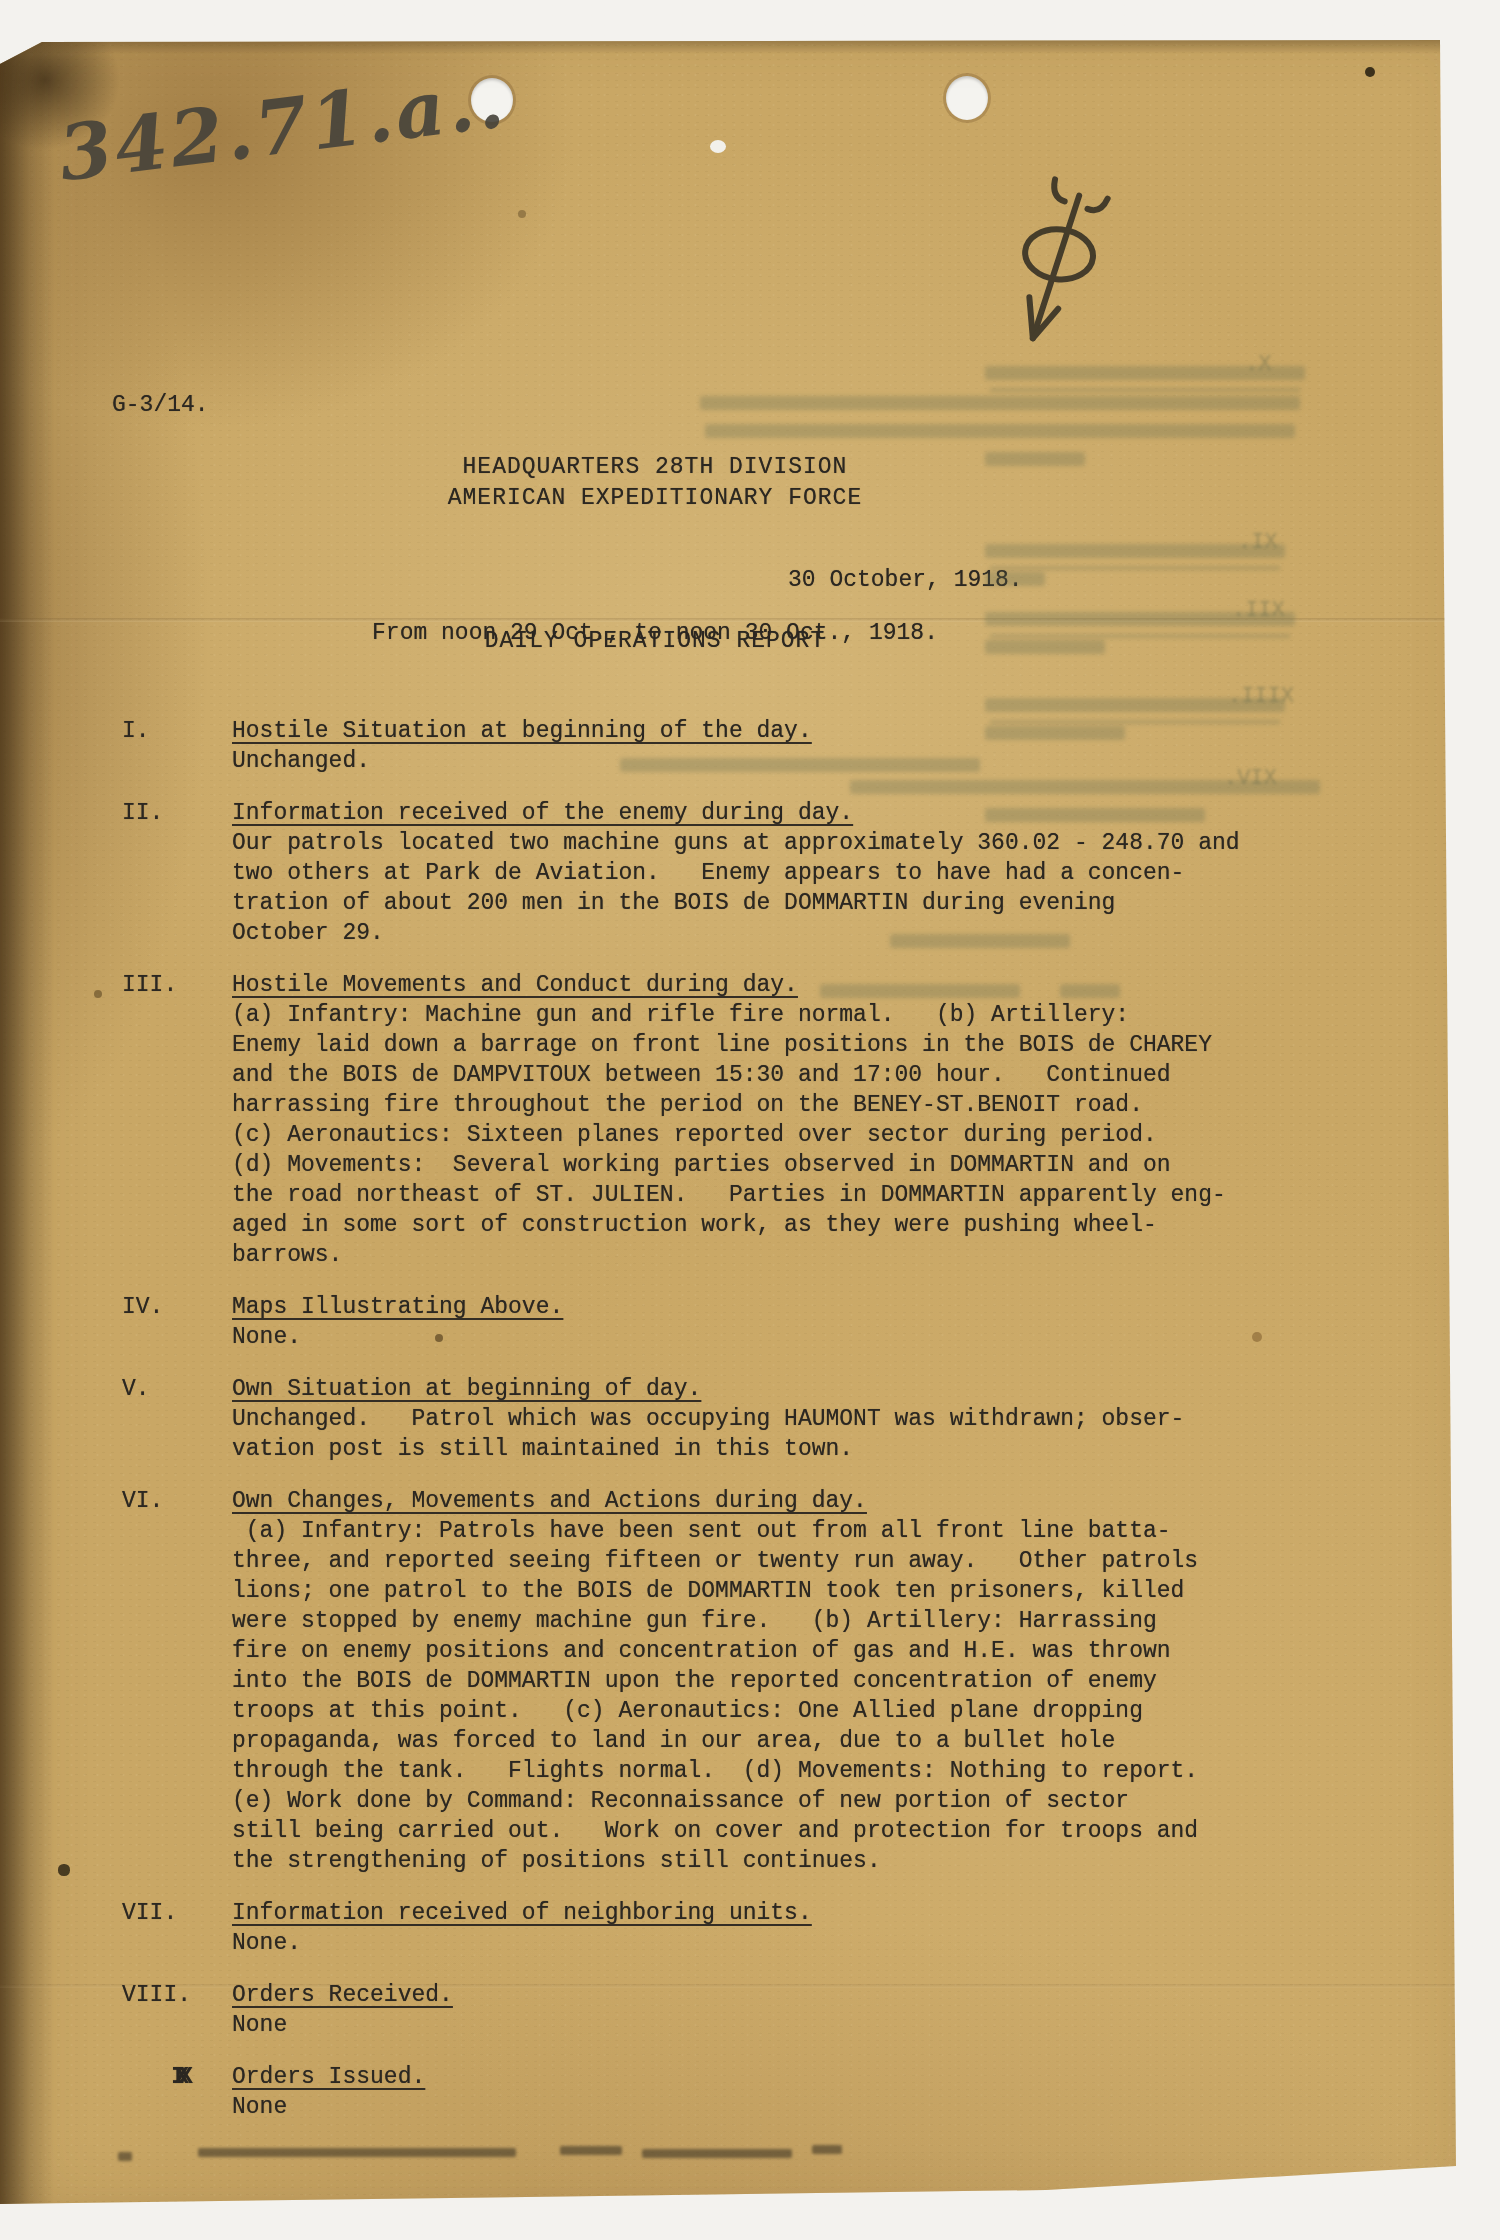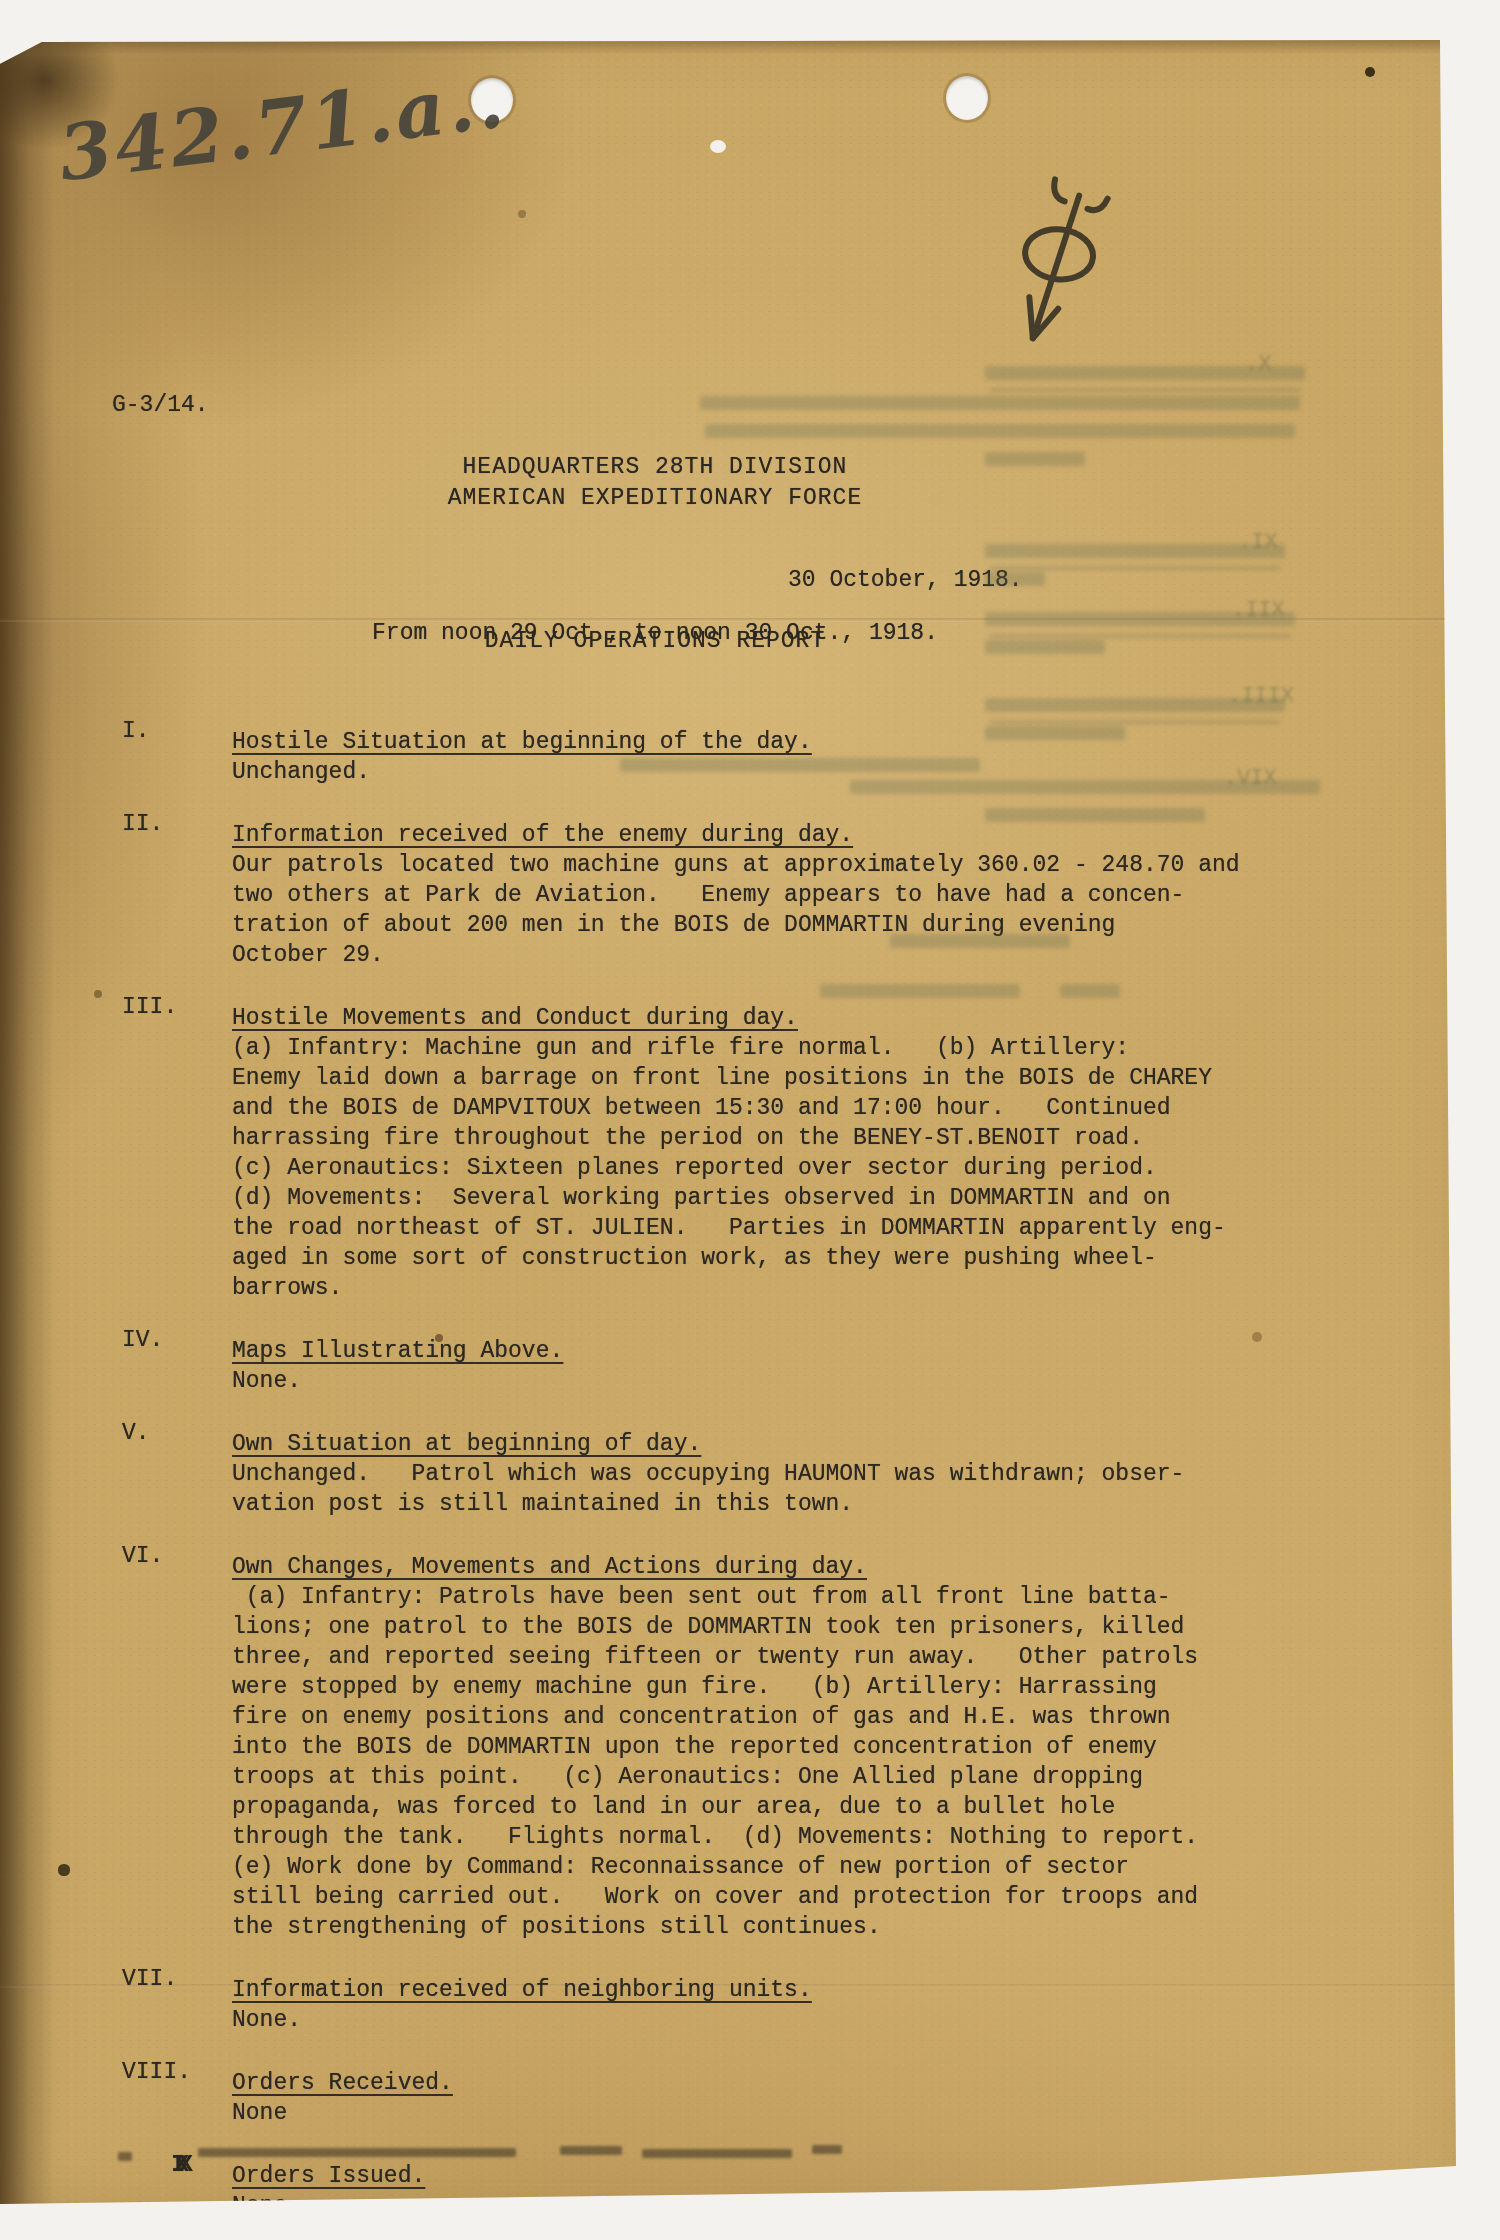--- a/index.html
+++ b/index.html
@@ -46,21 +46,21 @@
   .file-ref{position:absolute;left:112px;top:390px;}
   .hq{position:absolute;left:355px;width:600px;text-align:center;letter-spacing:1px;}
   .hq1{top:452px;} .hq2{top:483px;} .hq3{top:514px;}
   .dateline{position:absolute;left:788px;top:565px;}
   .doc-title{position:absolute;left:355px;top:626px;width:600px;text-align:center;letter-spacing:1px;}
   .doc-subtitle{position:absolute;left:355px;top:618px;width:600px;text-align:center;}
   #sections{position:absolute;left:122px;top:716px;width:1200px;}
   .section{display:flex;margin-bottom:22px;}
   .numeral{width:110px;flex:0 0 110px;}
   .numeral.overstruck{letter-spacing:-10px;font-weight:bold;text-align:center;}
-  .stext{flex:1;margin-top:11px;}
+  .stext{flex:1;}
   .heading{text-decoration:underline;text-decoration-thickness:2.2px;text-underline-offset:5px;
     text-decoration-color:rgba(43,39,33,.85);}
   .bline{white-space:pre;}
   
   #ghosts{position:absolute;inset:0;pointer-events:none;}
   .g-bar{position:absolute;height:14px;border-radius:3px;background:rgba(104,110,80,.30);
     filter:blur(2.2px);}
   .g-bar.ul{box-shadow:0 17px 0 -5px rgba(104,110,80,.28);}
   .g-num{position:absolute;font-size:22px;color:rgba(95,102,74,.45);transform:scaleX(-1);
     filter:blur(1.4px);}
@@ -148,22 +148,22 @@
               <div class="heading">Own Situation at beginning of day.</div>
               <div class="bline">Unchanged.   Patrol which was occupying HAUMONT was withdrawn; obser-</div>
               <div class="bline">vation post is still maintained in this town.</div>
             </div>
           </div>
           <div class="section">
             <div class="numeral">VI.</div>
             <div class="stext">
               <div class="heading">Own Changes, Movements and Actions during day.</div>
               <div class="bline"> (a) Infantry: Patrols have been sent out from all front line batta-</div>
+              <div class="bline">three, and reported seeing fifteen or twenty run away.   Other patrols</div>
               <div class="bline">lions; one patrol to the BOIS de DOMMARTIN took ten prisoners, killed</div>
-              <div class="bline">three, and reported seeing fifteen or twenty run away.   Other patrols</div>
               <div class="bline">were stopped by enemy machine gun fire.   (b) Artillery: Harrassing</div>
               <div class="bline">fire on enemy positions and concentration of gas and H.E. was thrown</div>
               <div class="bline">into the BOIS de DOMMARTIN upon the reported concentration of enemy</div>
               <div class="bline">troops at this point.   (c) Aeronautics: One Allied plane dropping</div>
               <div class="bline">propaganda, was forced to land in our area, due to a bullet hole</div>
               <div class="bline">through the tank.   Flights normal.  (d) Movements: Nothing to report.</div>
               <div class="bline">(e) Work done by Command: Reconnaissance of new portion of sector</div>
               <div class="bline">still being carried out.   Work on cover and protection for troops and</div>
               <div class="bline">the strengthening of positions still continues.</div>
             </div>

